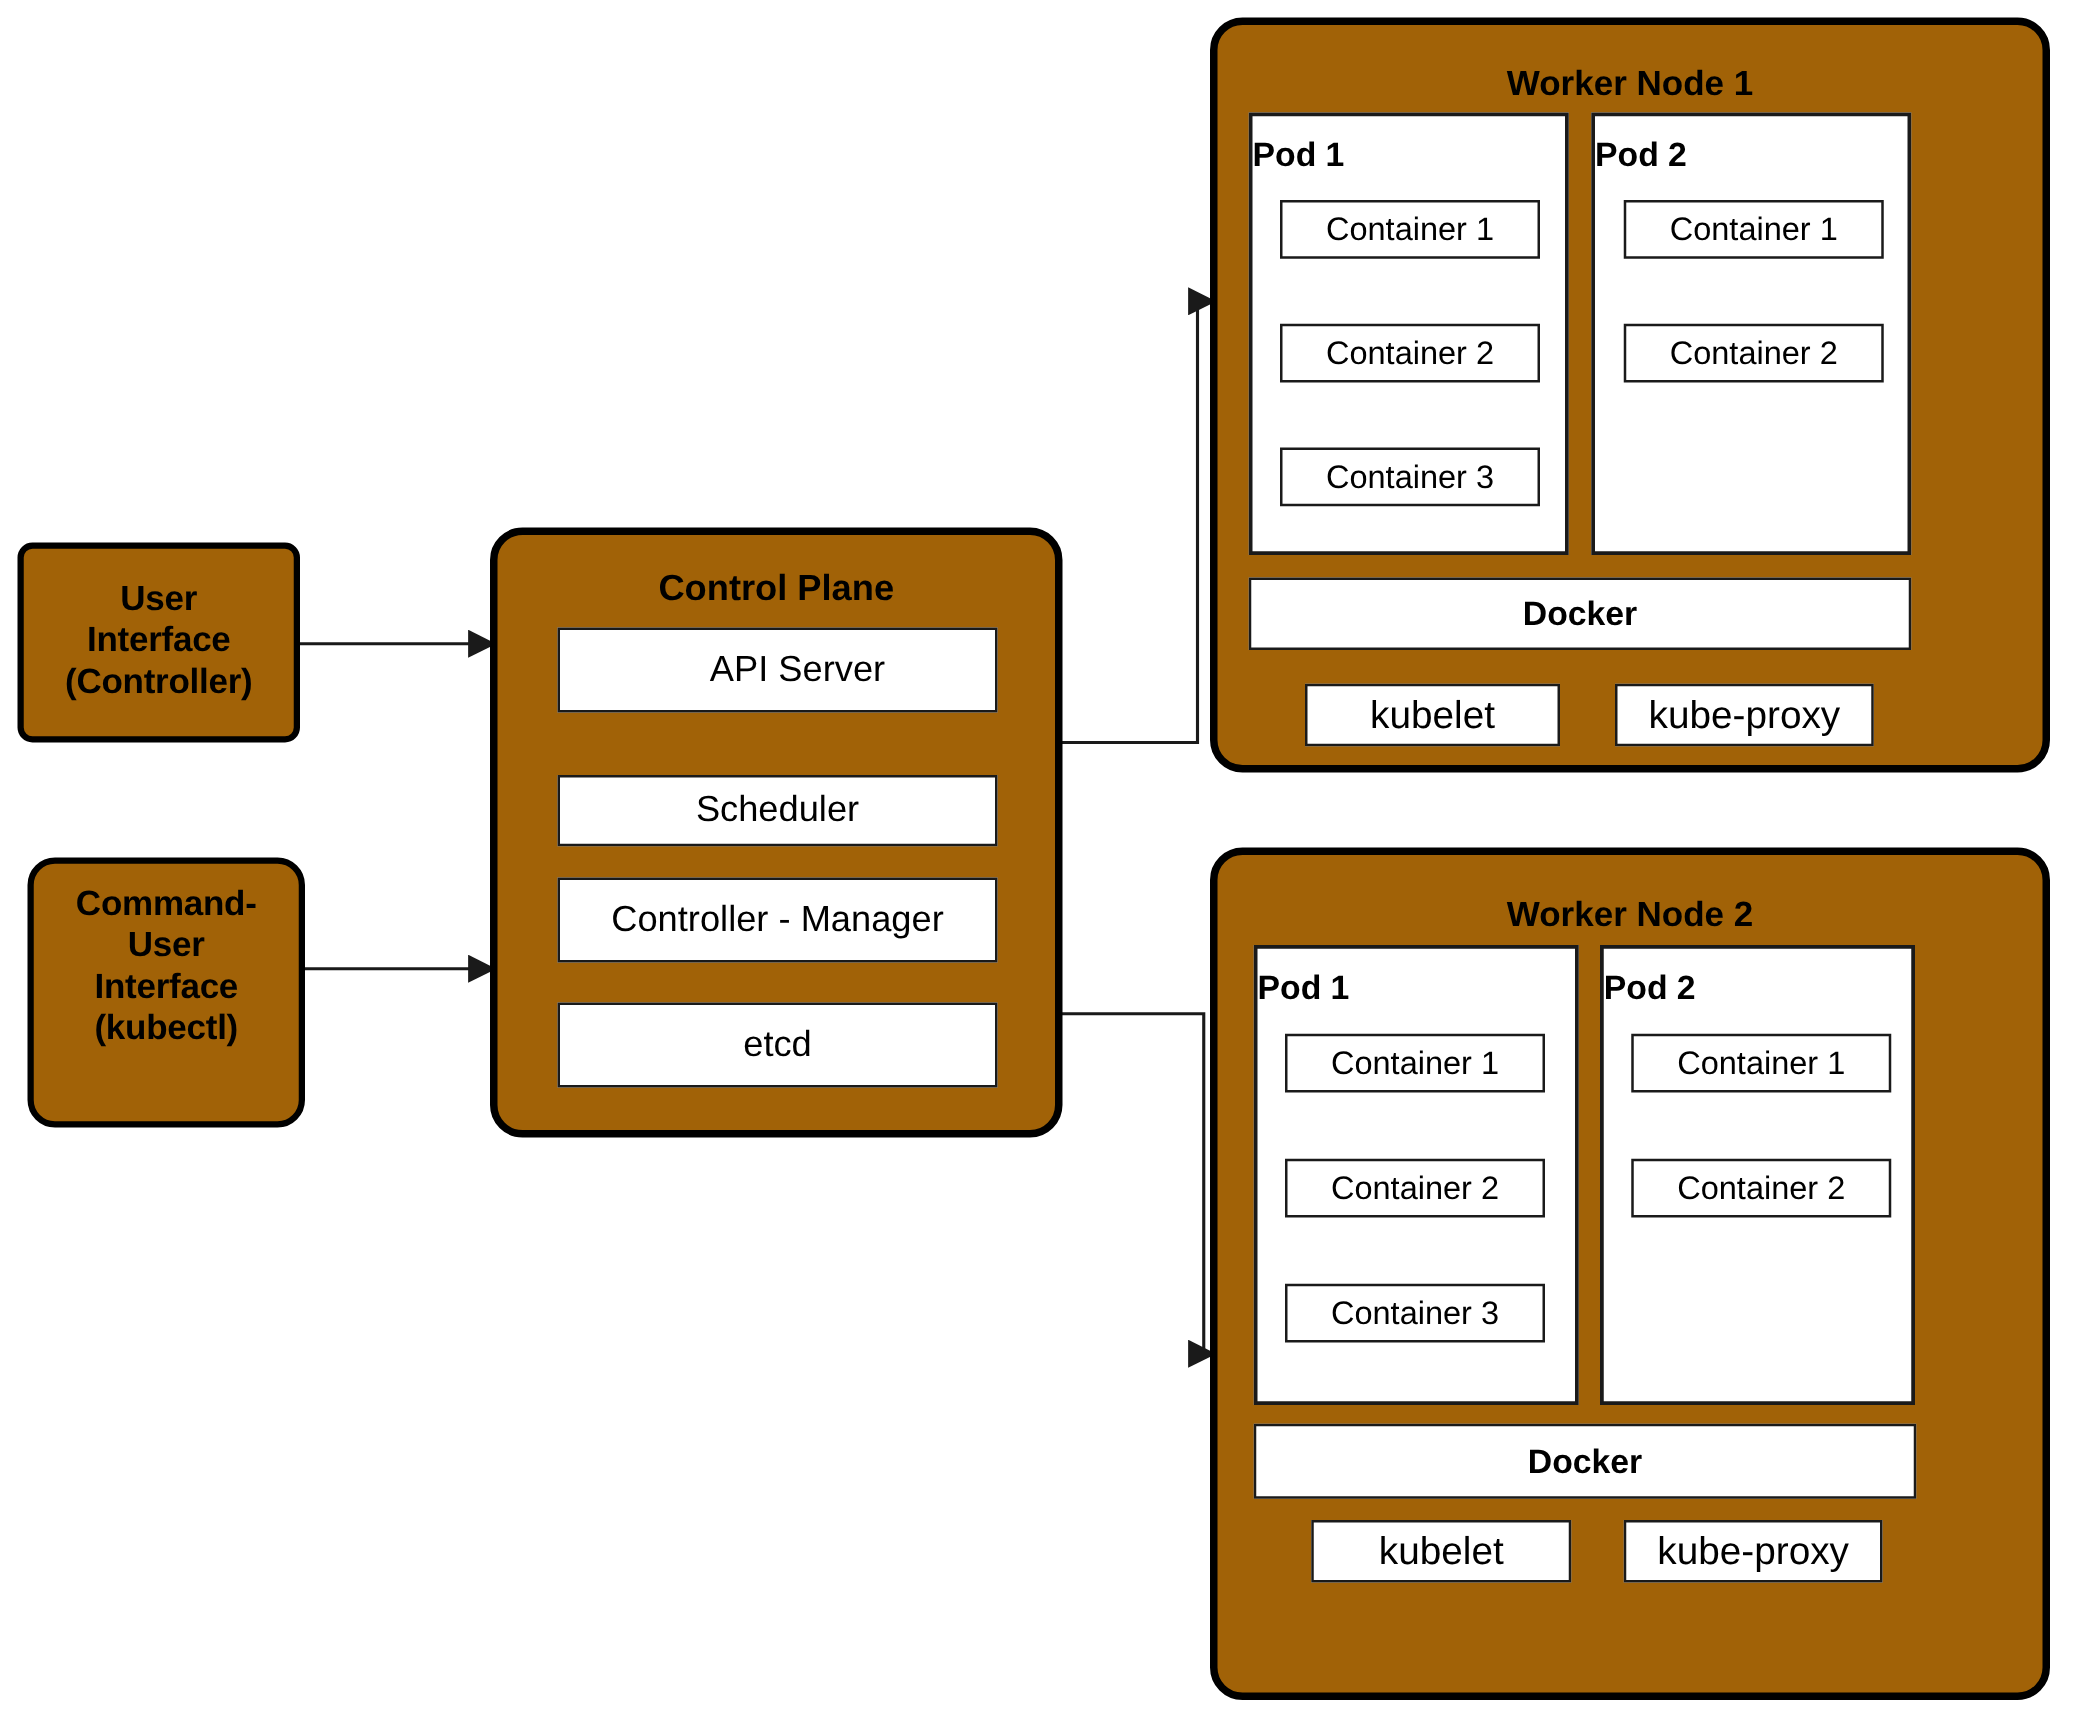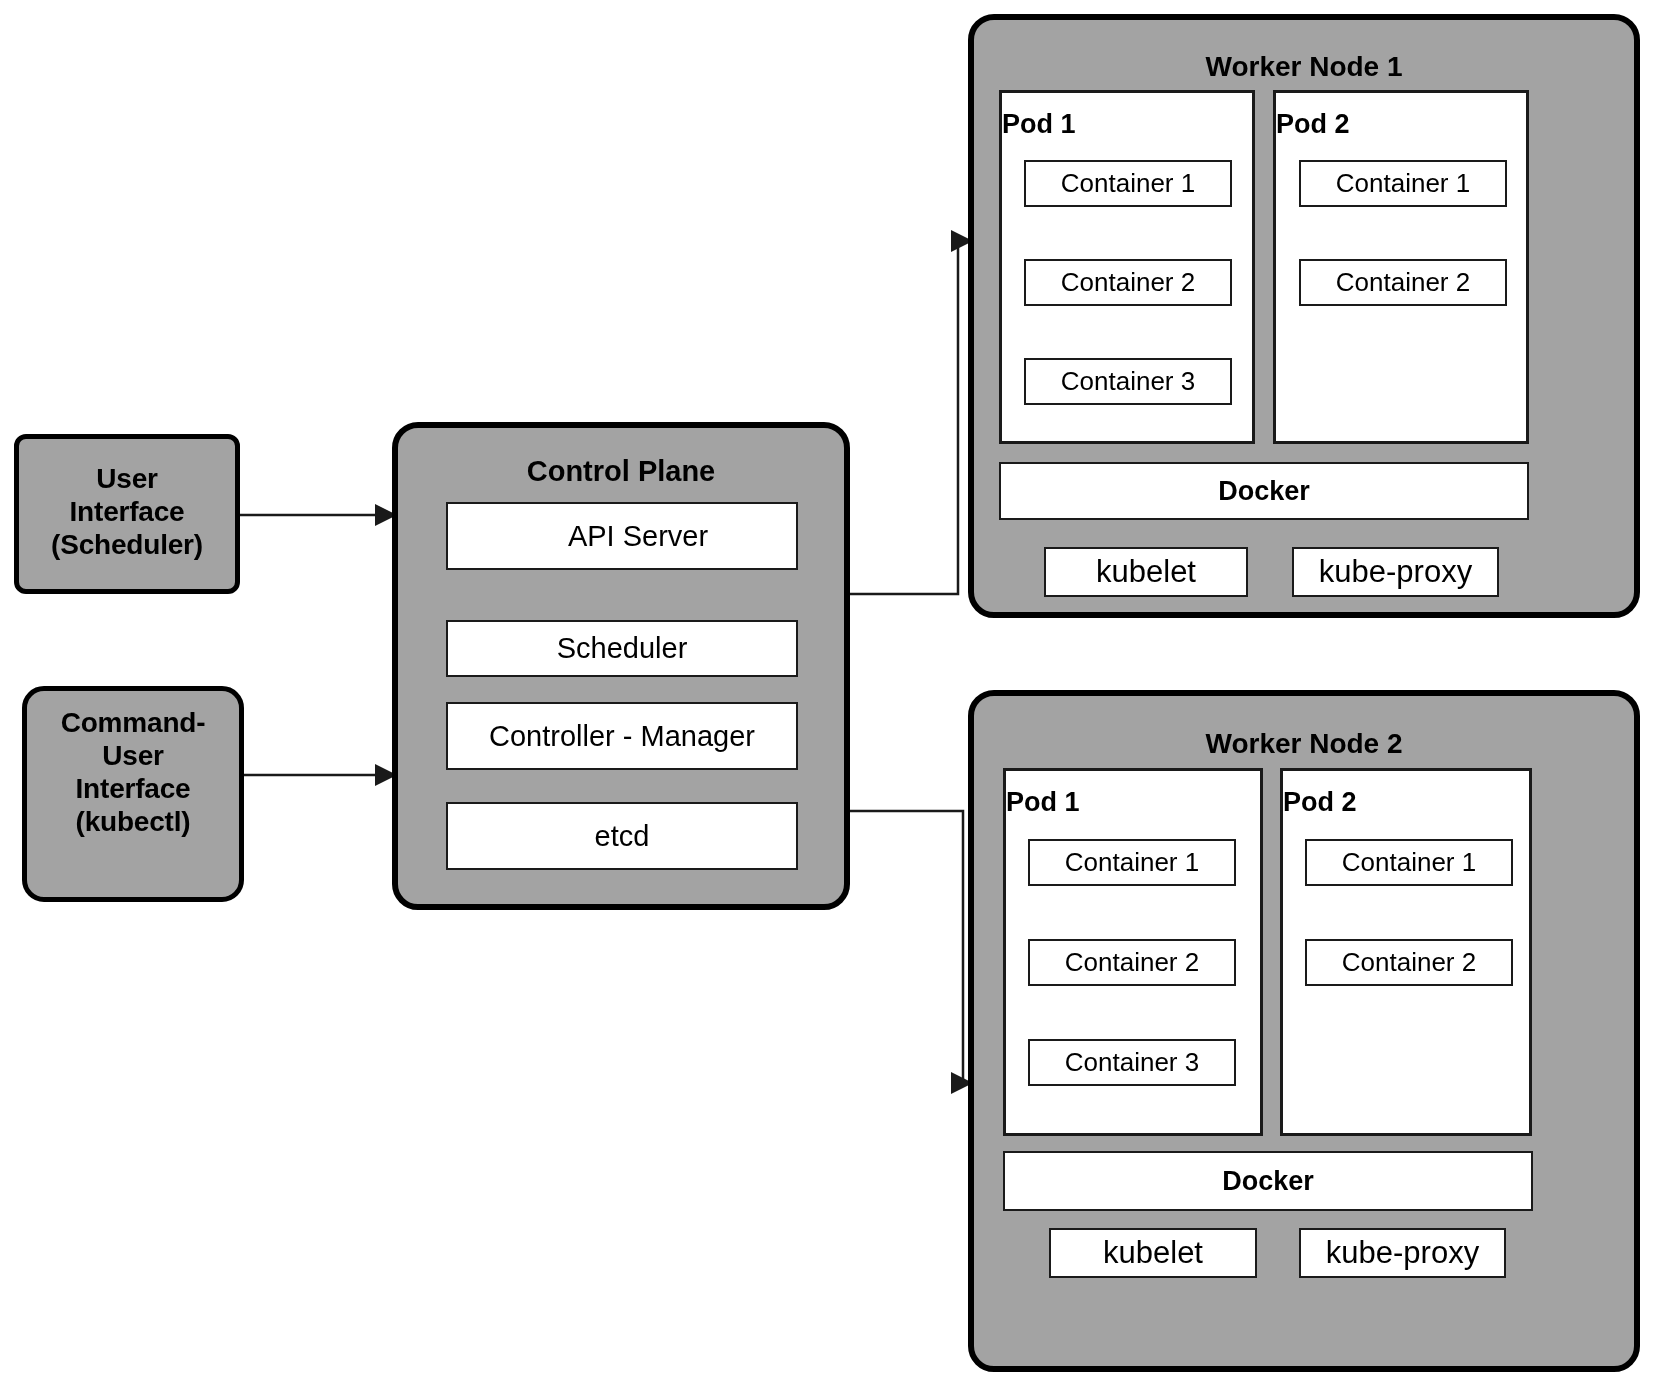--- a/index.html
+++ b/index.html
@@ -15,21 +15,21 @@
     position: relative;
     width: 1659px;
     height: 1377px;
     background: #ffffff;
     overflow: hidden;
   }
 
   
   .rounded-box {
     position: absolute;
-    background: #a3a3a3;
+    background: #a16207;
     border: 5px solid #000000;
     border-radius: 26px;
     box-sizing: border-box;
   }
   .rounded-box.thick {
     border-width: 6px;
   }
   .plain-box {
     position: absolute;
     background: #ffffff;
@@ -129,21 +129,21 @@
     <path d="M 243,775 L 392,775" stroke="#1a1a1a" stroke-width="2.5" fill="none" marker-end="url(#arrow)"></path>
 
     <path d="M 849,594 L 958,594 L 958,241 L 968,241" stroke="#1a1a1a" stroke-width="2.5" fill="none" marker-end="url(#arrow)"></path>
 
     <path d="M 849,811 L 963,811 L 963,1083 L 968,1083" stroke="#1a1a1a" stroke-width="2.5" fill="none" marker-end="url(#arrow)"></path>
   </svg>
 
   <div class="rounded-box" style="left:14px; top:434px; width:226px; height:160px; border-radius:12px;">
     <div class="io-label" style="top:24px;">User</div>
     <div class="io-label" style="top:57px;">Interface</div>
-    <div class="io-label" style="top:90px;">(Scheduler)</div>
+    <div class="io-label" style="top:90px;">(Controller)</div>
   </div>
 
   <div class="rounded-box" style="left:22px; top:686px; width:222px; height:216px; border-radius:22px;">
     <div class="io-label" style="top:16px;">Command-</div>
     <div class="io-label" style="top:49px;">User</div>
     <div class="io-label" style="top:82px;">Interface</div>
     <div class="io-label" style="top:115px;">(kubectl)</div>
   </div>
 
   <div class="rounded-box thick" style="left:392px; top:422px; width:458px; height:488px;">
@@ -194,21 +194,21 @@
     </div>
 
     <div class="plain-box" style="left:70px; top:527px; width:204px; height:50px;">
       <span class="agent-label">kubelet</span>
     </div>
     <div class="plain-box" style="left:318px; top:527px; width:207px; height:50px;">
       <span class="agent-label">kube-proxy</span>
     </div>
   </div>
 
-  <div class="rounded-box thick" style="left:968px; top:678px; width:672px; height:682px;margin-top:12px;">
+  <div class="rounded-box thick" style="left:968px; top:678px; width:672px; height:682px;">
     <div class="node-title" style="top:32px;">Worker Node 2</div>
 
     <div class="pod-box" style="left:29px; top:72px; width:260px; height:368px;">
       <div class="pod-title" style="top:16px;">Pod 1</div>
       <div class="plain-box" style="left:22px; top:68px; width:208px; height:47px;">
         <span class="container-label">Container 1</span>
       </div>
       <div class="plain-box" style="left:22px; top:168px; width:208px; height:47px;">
         <span class="container-label">Container 2</span>
       </div>

